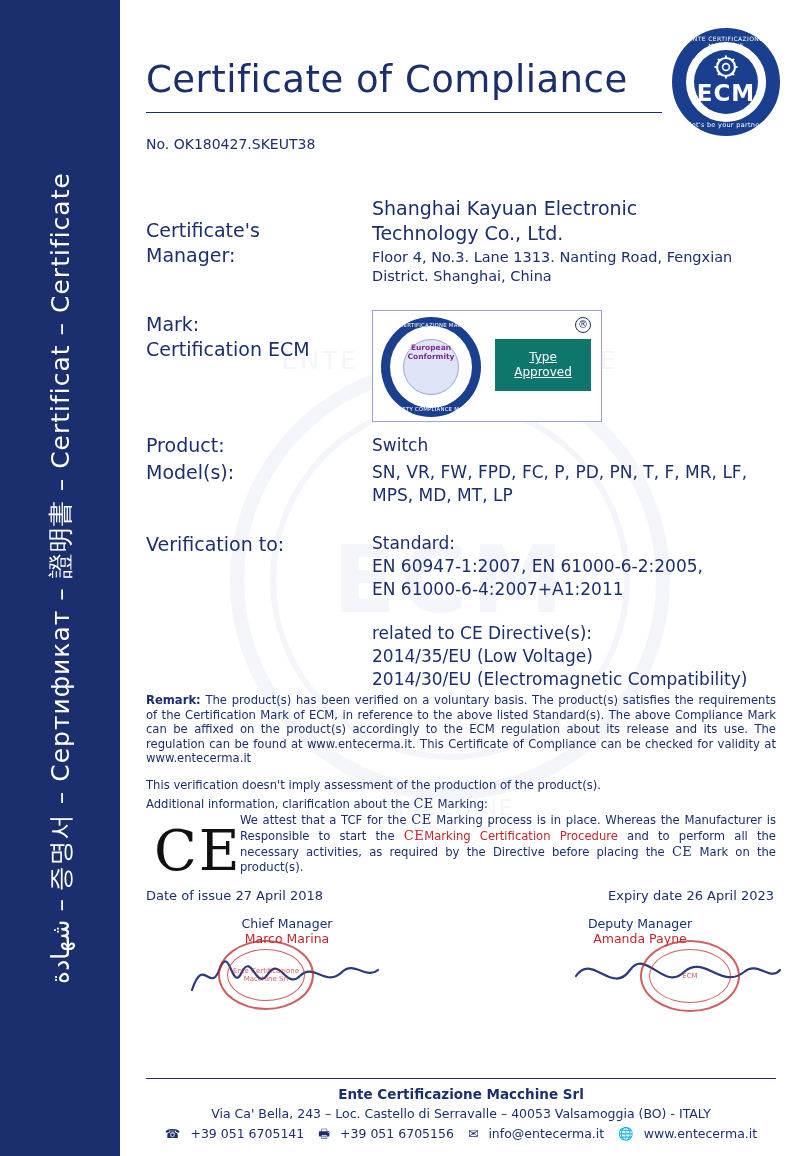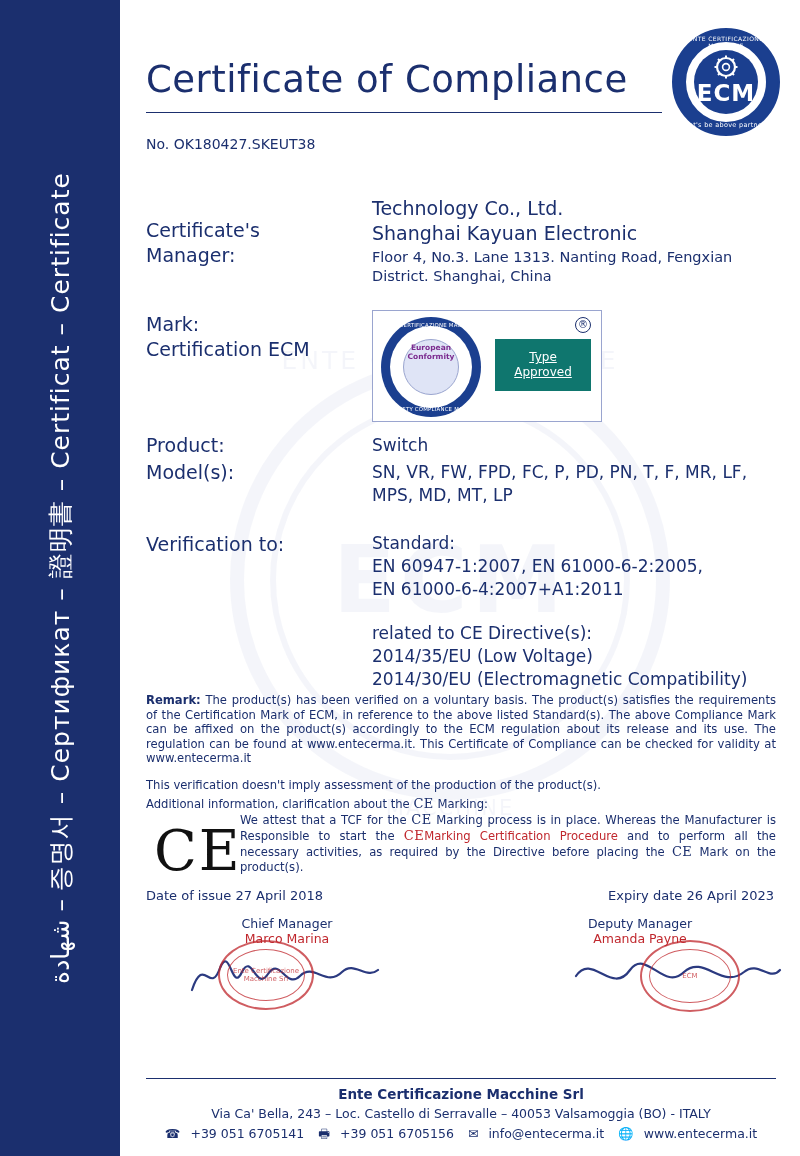--- a/index.html
+++ b/index.html
@@ -452,30 +452,30 @@
           <line x1="1.5" y1="13" x2="4.5" y2="13"></line>
           <line x1="21.5" y1="13" x2="24.5" y2="13"></line>
           <line x1="5" y1="5" x2="7" y2="7"></line>
           <line x1="19" y1="19" x2="21" y2="21"></line>
           <line x1="21" y1="5" x2="19" y2="7"></line>
           <line x1="7" y1="19" x2="5" y2="21"></line>
         </g>
       </svg>
     </div>
     <div class="ecm-text">ECM</div>
-    <div class="ring-bot">let's be above partner</div>
+    <div class="ring-bot">let's be your partner</div>
   </div>
 
   <div class="label" style="left:26px; top:196px;margin-top:22px;">
     <div>Certificate's</div>
     <div>Manager:</div>
   </div>
   <div class="value" style="left:252px; top:196px; width:410px;">
+    <div style="font-size:19px; line-height:25px;">Shanghai Kayuan Electronic</div>
     <div style="font-size:19px; line-height:25px;">Technology Co., Ltd.</div>
-    <div style="font-size:19px; line-height:25px;">Shanghai Kayuan Electronic</div>
     <div style="font-size:14.5px; line-height:19px; margin-top:2px;">Floor 4, No.3. Lane 1313. Nanting Road, Fengxian</div>
     <div style="font-size:14.5px; line-height:19px;">District. Shanghai, China</div>
   </div>
 
   <div class="label" style="left:26px; top:312px;">
     <div>Mark:</div>
     <div>Certification ECM</div>
   </div>
 
   <div class="mark-box">

